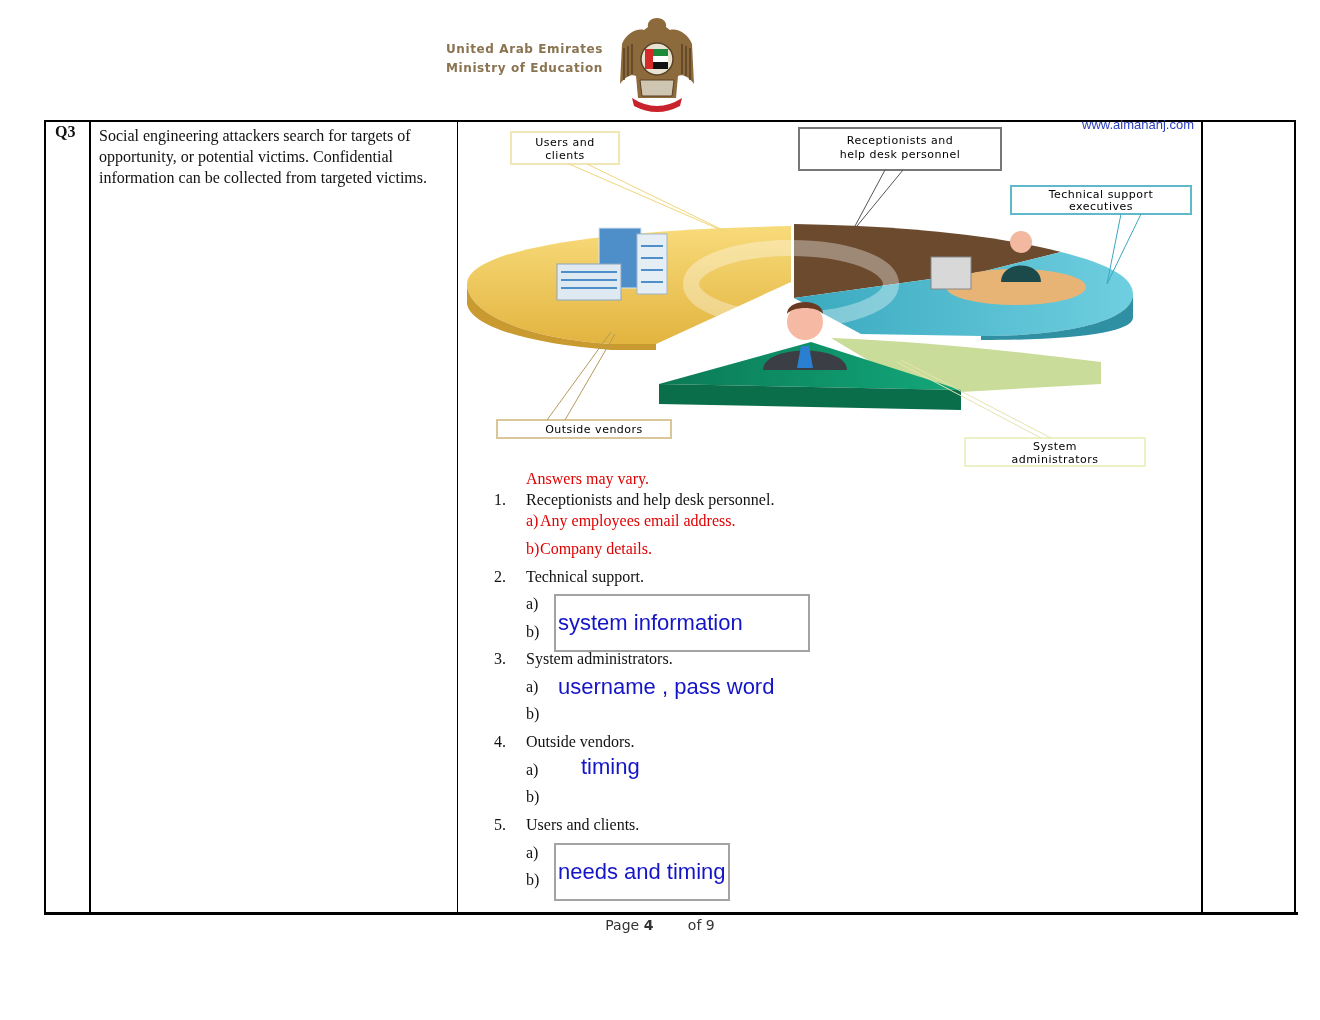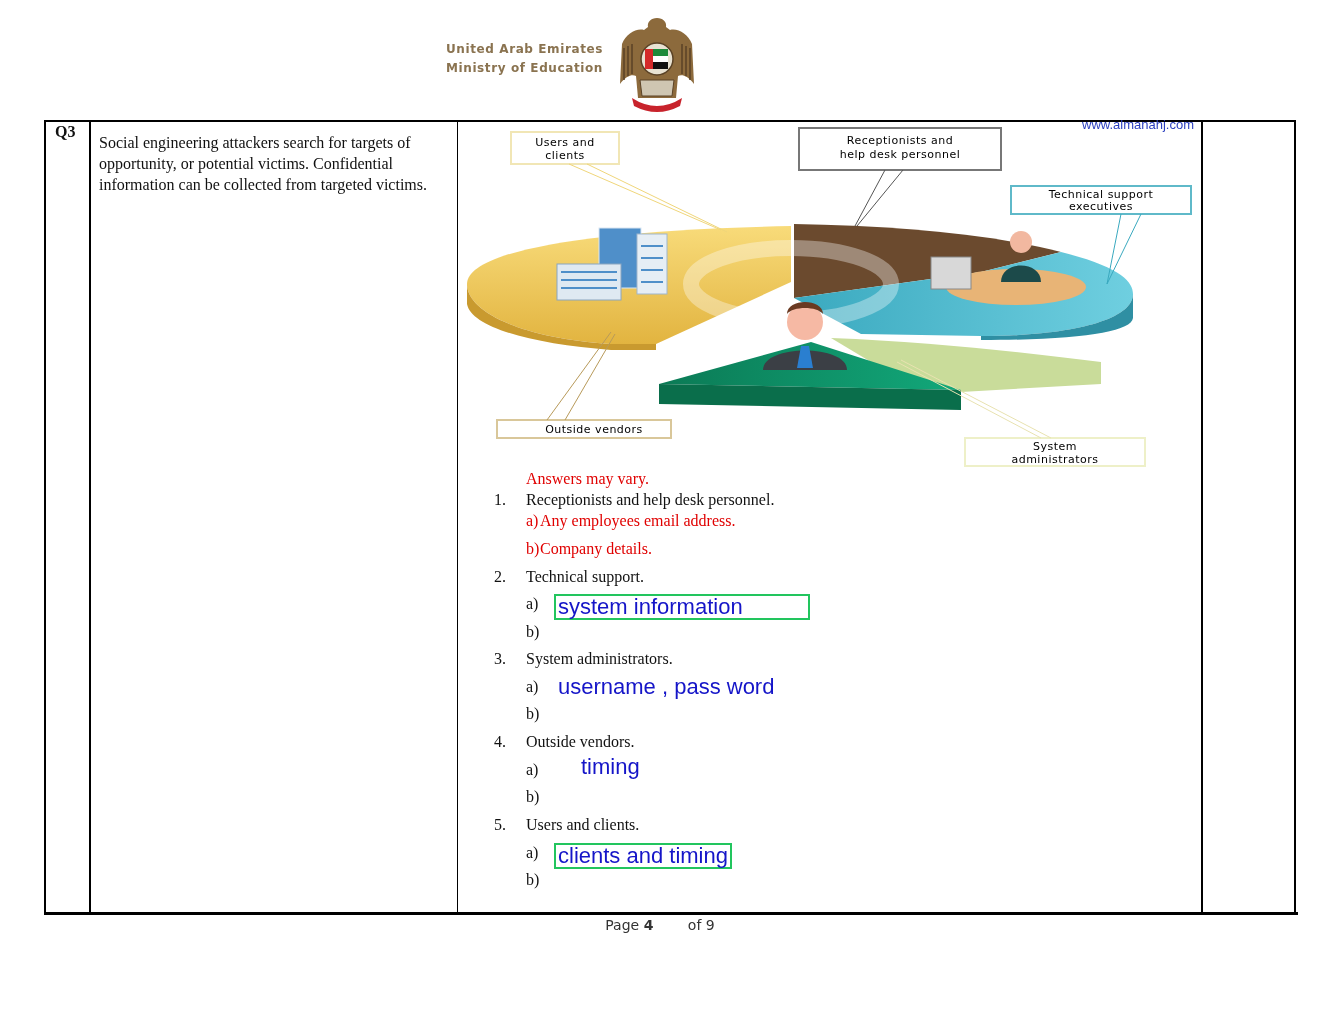--- a/index.html
+++ b/index.html
@@ -10,35 +10,35 @@
   .hdr-ar { position: absolute; left: 716px; top: 40px; width: 156px; font-family: "DejaVu Sans", sans-serif; font-size: 12px; font-weight: bold; color: #8a7350; line-height: 19px; text-align: right; direction: rtl; }
   .emblem { position: absolute; left: 616px; top: 14px; width: 82px; height: 100px; }
 
   .watermark { position: absolute; left: 1082px; top: 117px; font-family: "Liberation Sans", sans-serif; font-size: 13px; color: #2b3fbf; }
 
   .table-outer { position: absolute; left: 44px; top: 120px; width: 1252px; height: 794px; border: 2px solid #000; border-right-width: 2px; box-sizing: border-box; }
   .vline { position: absolute; top: 120px; height: 794px; background: #000; }
   .hline { position: absolute; left: 44px; top: 912px; width: 1254px; height: 3px; background: #000; }
 
   .qnum { position: absolute; left: 55px; top: 123px; font-size: 16px; font-weight: bold; }
-  .qtext { position: absolute; left: 99px; top: 132px; width: 352px; font-size: 16px; line-height: 21px; }
+  .qtext { position: absolute; left: 99px; top: 125px; width: 352px; font-size: 16px; line-height: 21px; }
   .qtext p { margin: 0 0 21px 0; }
   .qtext .red { color: #e00000; font-weight: bold; }
 
   .figure { position: absolute; left: 461px; top: 122px; width: 740px; height: 346px; }
 
   .ans { position: absolute; left: 494px; top: 468px; width: 700px; font-size: 16px; }
   .ans .row { position: absolute; white-space: nowrap; }
   .red { color: #e00000; }
   .num { position: absolute; left: 0; }
   .lbl { position: absolute; left: 32px; }
   .sub { position: absolute; left: 32px; }
   .subtxt { position: absolute; left: 46px; }
   .hand { font-family: "Liberation Sans", sans-serif; font-size: 22px; color: #1515c8; }
-  .boxed { border: 2px solid #22c55e; padding: 0 2px; }
+  .boxed { border: 2px solid #a3a3a3; padding: 16px 2px; }
 
   .footer { position: absolute; left: 0; width: 1320px; top: 917px; text-align: center; font-family: "DejaVu Sans", sans-serif; font-size: 14px; color: #333; }
   .footer b { font-weight: bold; }
 </style>
 </head>
 <body>
 
 <div class="header">
   <div class="hdr-en">
     <div>United Arab Emirates</div>
@@ -204,20 +204,20 @@
   <div class="row" style="top:320px;left:0;width:700px;height:20px;">
     <span class="sub">b)</span>
   </div>
 
   <div class="row" style="top:348px;left:0;width:700px;height:20px;">
     <span class="num">5.</span>
     <span class="lbl">Users and clients.</span>
   </div>
   <div class="row" style="top:376px;left:0;width:700px;height:26px;">
     <span class="sub">a)</span>
-    <span class="subtxt hand boxed" style="left:60px;top:-1px;display:inline-block;line-height:22px;">clients and timing</span>
+    <span class="subtxt hand boxed" style="left:60px;top:-1px;display:inline-block;line-height:22px;">needs and timing</span>
   </div>
   <div class="row" style="top:403px;left:0;width:700px;height:20px;">
     <span class="sub">b)</span>
   </div>
 </div>
 
 <div class="footer"><span style="white-space: pre;">Page </span><b>4</b><span style="white-space: pre; padding-left: 30px;"> of </span><span style="white-space: pre;">9</span></div>
 
 </body></html>

